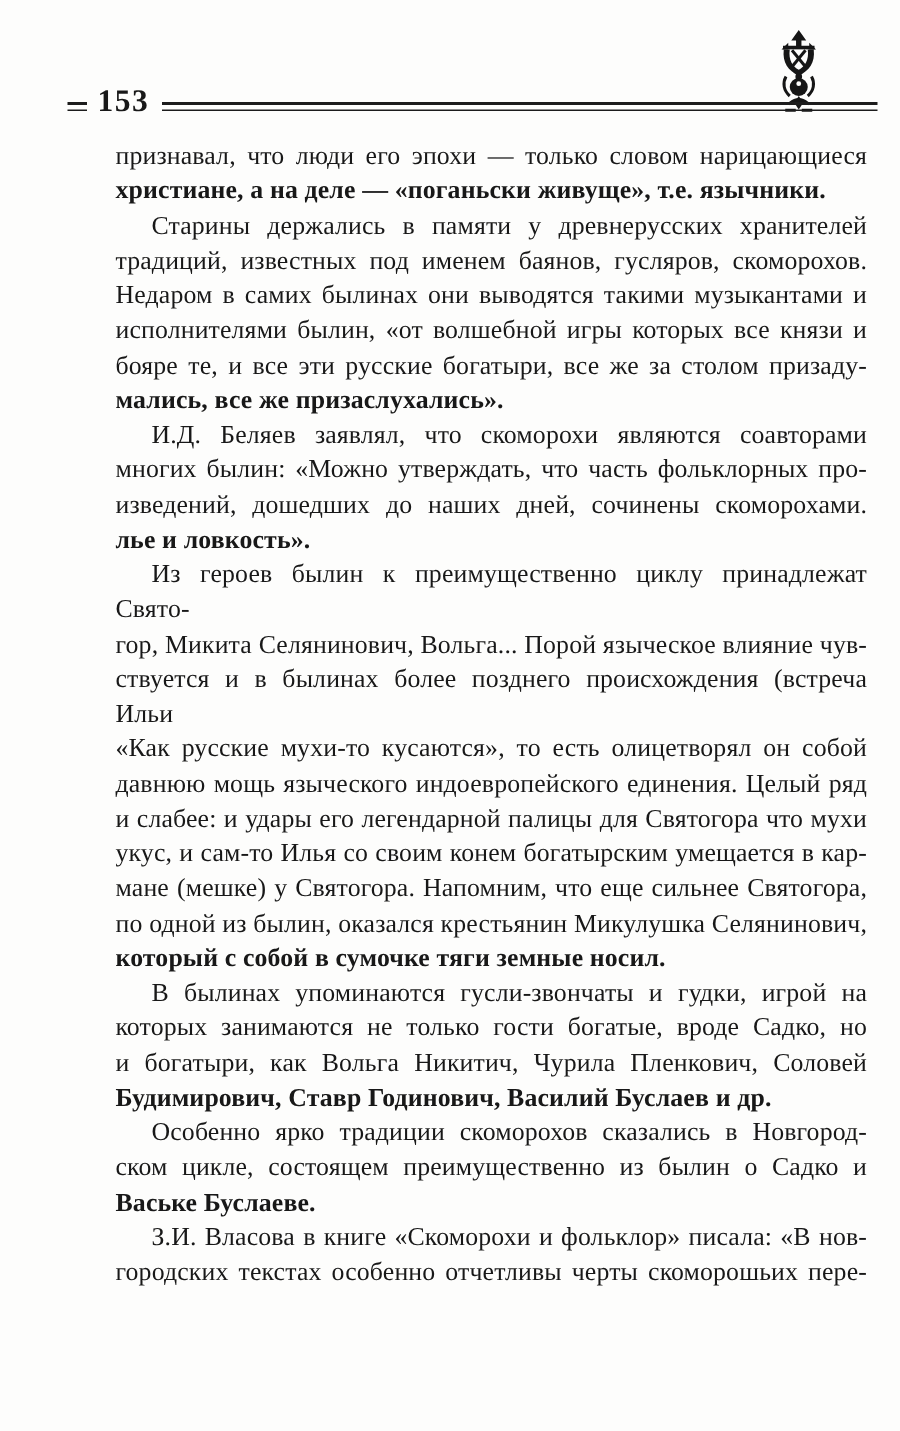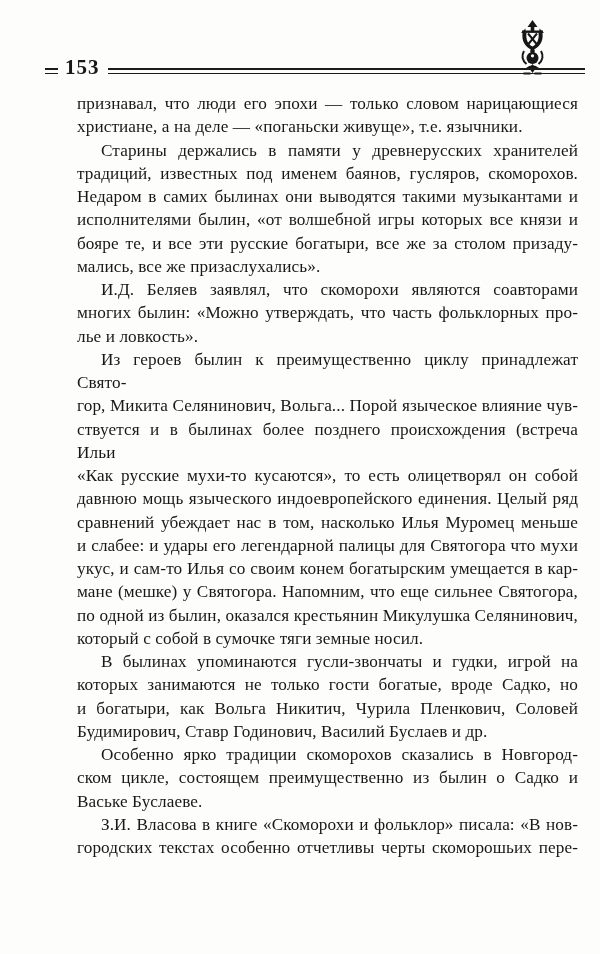--- a/index.html
+++ b/index.html
@@ -67,20 +67,21 @@
     margin-left: 27px;
   }
   .paragraph { margin: 0; }
   .line {
     text-align: justify;
     text-align-last: justify;
     white-space: normal;
   }
   .line.end {
     text-align-last: left;
+    font-weight: bold;
   }
   .line.indent {
     text-indent: 24px;
   }
 </style>
 </head>
 <body>
 
 <div class="page">
 
@@ -127,29 +128,29 @@
         <div class="line indent">Старины держались в памяти у древнерусских хранителей</div>
         <div class="line">традиций, известных под именем баянов, гусляров, скоморохов.</div>
         <div class="line">Недаром в самих былинах они выводятся такими музыкантами и</div>
         <div class="line">исполнителями былин, «от волшебной игры которых все князи и</div>
         <div class="line">бояре те, и все эти русские богатыри, все же за столом призаду-</div>
         <div class="line end">мались, все же призаслухались».</div>
       </div>
       <div class="paragraph">
         <div class="line indent">И.Д. Беляев заявлял, что скоморохи являются соавторами</div>
         <div class="line">многих былин: «Можно утверждать, что часть фольклорных про-</div>
+        <div class="line">изведений, дошедших до наших дней, сочинены скоморохами.</div>
         <div class="line end">лье и ловкость».</div>
       </div>
       <div class="paragraph">
         <div class="line indent">Из героев былин к преимущественно циклу принадлежат Свято-</div>
         <div class="line">гор, Микита Селянинович, Вольга... Порой языческое влияние чув-</div>
         <div class="line">ствуется и в былинах более позднего происхождения (встреча Ильи</div>
         <div class="line">«Как русские мухи-то кусаются», то есть олицетворял он собой</div>
         <div class="line">давнюю мощь языческого индоевропейского единения. Целый ряд</div>
-        <div class="line">сравнений убеждает нас в том, насколько Илья Муромец меньше</div>
         <div class="line">и слабее: и удары его легендарной палицы для Святогора что мухи</div>
         <div class="line">укус, и сам-то Илья со своим конем богатырским умещается в кар-</div>
         <div class="line">мане (мешке) у Святогора. Напомним, что еще сильнее Святогора,</div>
         <div class="line">по одной из былин, оказался крестьянин Микулушка Селянинович,</div>
         <div class="line end">который с собой в сумочке тяги земные носил.</div>
       </div>
       <div class="paragraph">
         <div class="line indent">В былинах упоминаются гусли-звончаты и гудки, игрой на</div>
         <div class="line">которых занимаются не только гости богатые, вроде Садко, но</div>
         <div class="line">и богатыри, как Вольга Никитич, Чурила Пленкович, Соловей</div>

